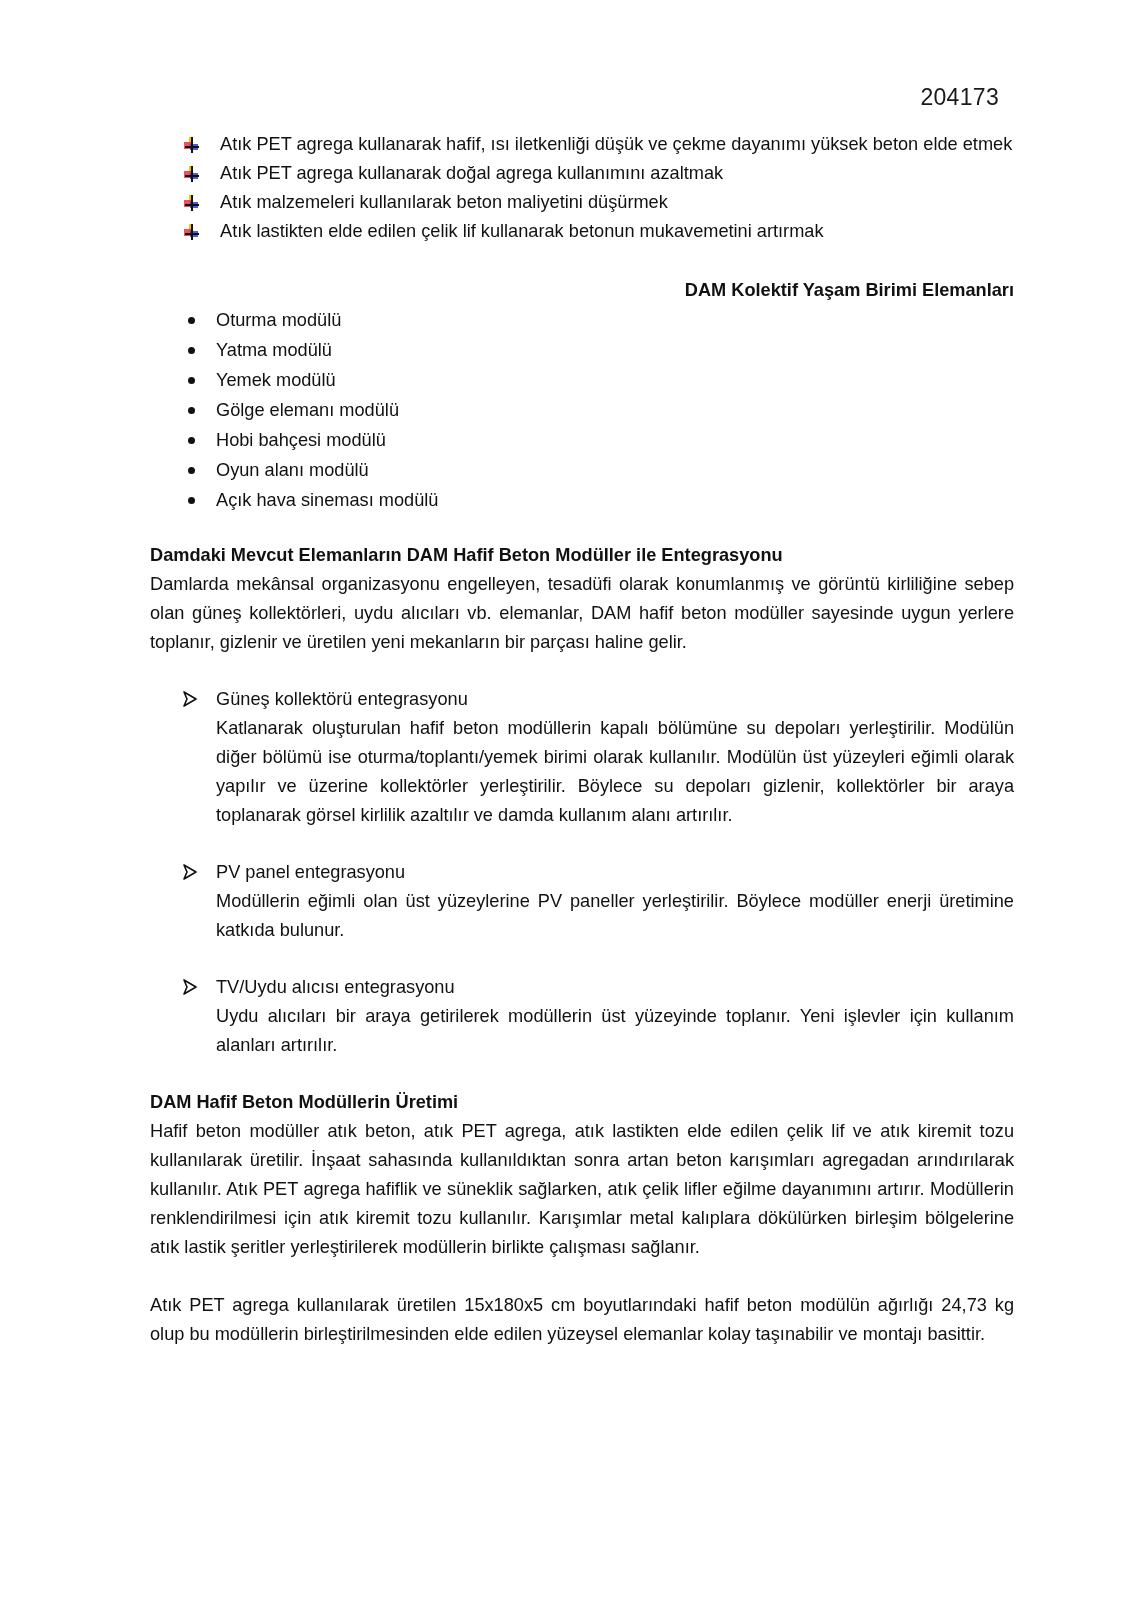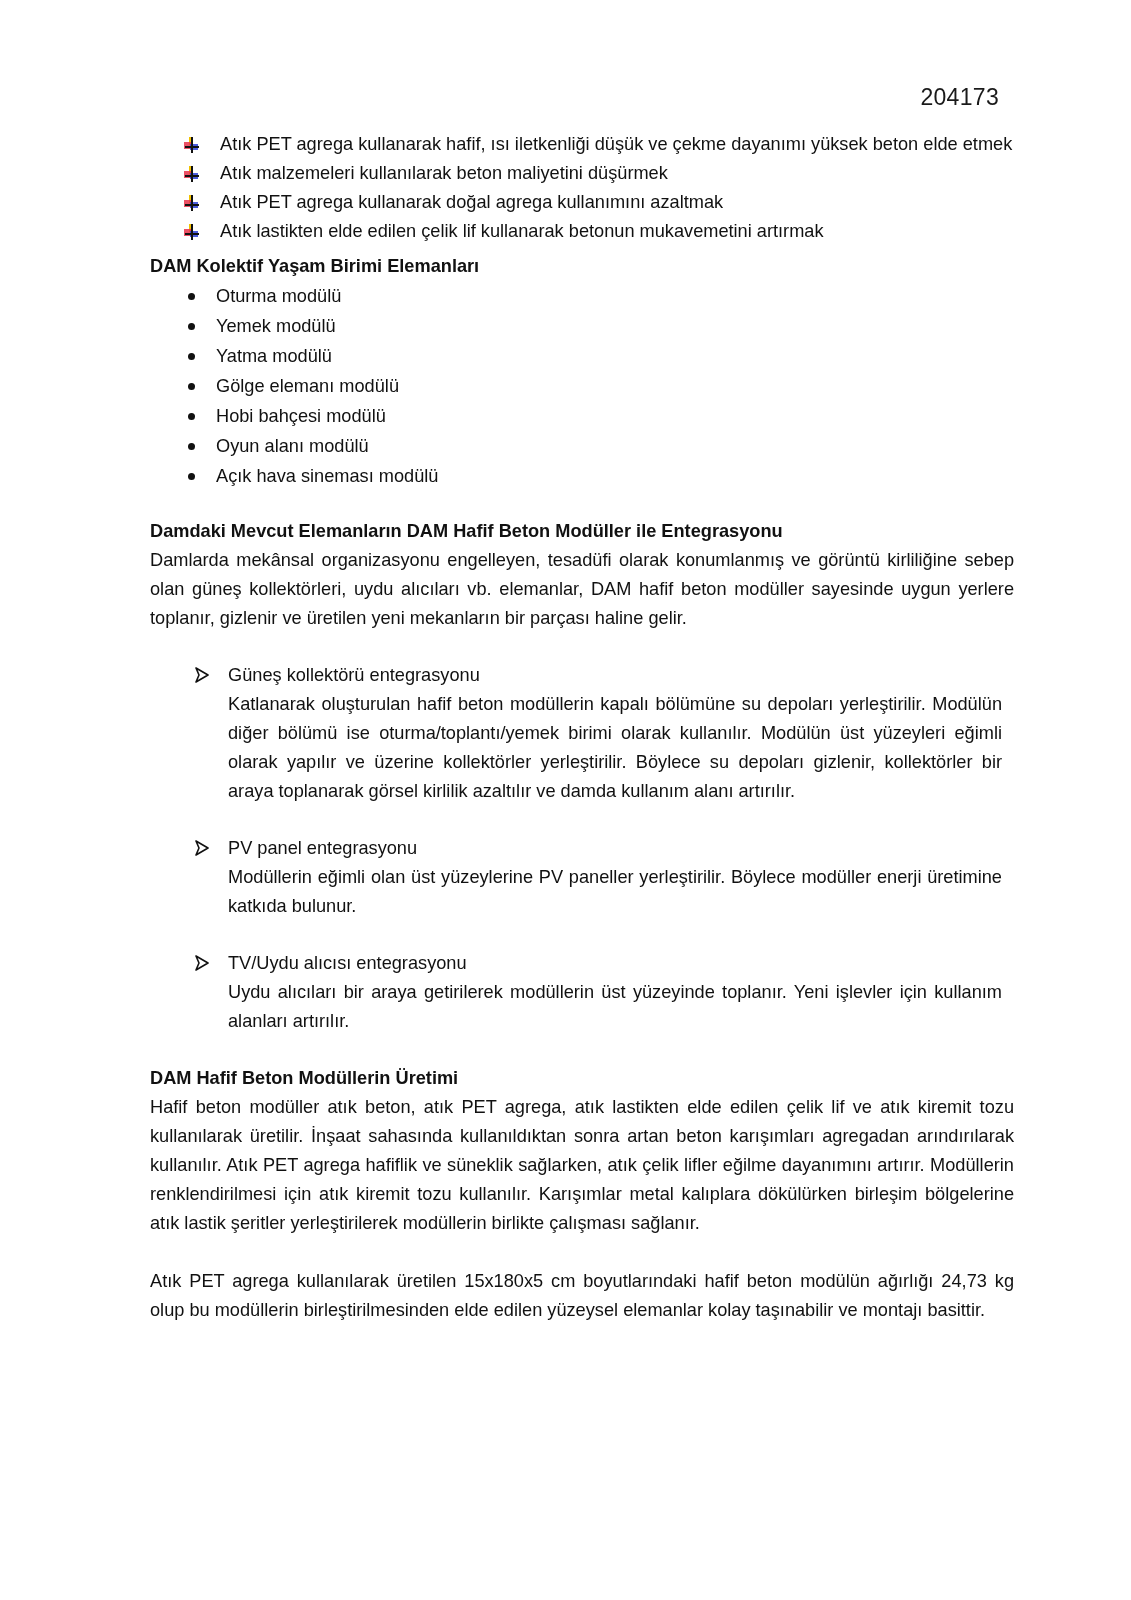--- a/index.html
+++ b/index.html
@@ -22,32 +22,32 @@
   }
   .goal-icon .y { position:absolute; left:5px; top:0; width:4px; height:8px; background:#f2c200; }
   .goal-icon .r { position:absolute; left:0; top:5px; width:7px; height:7px; background:#e8324a; opacity:.85; }
   .goal-icon .b { position:absolute; left:6px; top:7px; width:8px; height:6px; background:#2b3fd6; opacity:.85; }
   .goal-icon .v { position:absolute; left:7px; top:0; width:2px; height:16px; background:#111; }
   .goal-icon .h { position:absolute; left:1px; top:9px; width:14px; height:2px; background:#111; }
 
   h2 {
     font-size: 18.2px; font-weight: bold; margin: 0; line-height: 29px;
   }
-  .sec-kolektif { margin-top: 6px; }
+  .sec-kolektif { margin-top: 30px; text-align: right; }
   .module-list { list-style: none; margin: 0; padding: 0; }
   .module-item { position: relative; padding-left: 66px; line-height: 30px; }
   .module-item .dot {
     position: absolute; left: 38px; top: 12px; width: 7px; height: 7px;
     border-radius: 50%; background: #111;
   }
   .sec-damdaki { margin-top: 26px; }
   p.body {
     margin: 0; line-height: 29px; text-align: justify;
   }
-  .integ-list { list-style: none; margin: 12px; padding: 0; margin-top: 28px; }
+  .integ-list { list-style: none; margin: 0; padding: 0; margin-top: 28px; }
   .integ-item { position: relative; padding-left: 66px; margin-bottom: 28px; }
   .integ-item .arrow {
     position: absolute; left: 33px; top: 6px; width: 14px; height: 16px;
   }
   .integ-title { line-height: 29px; }
   .integ-desc { line-height: 29px; text-align: justify; }
   .sec-uretim { margin-top: 12px; }
   .para-gap { height: 29px; }
 </style>
 </head>
@@ -69,49 +69,49 @@
       <span>Atık PET agrega kullanarak hafif, ısı iletkenliği düşük ve çekme dayanımı yüksek beton elde etmek</span>
     </li>
     <li class="goal-item">
       <span class="goal-icon">
           <i class="y"></i>
           <i class="r"></i>
           <i class="b"></i>
           <i class="v"></i>
           <i class="h"></i>
         </span>
-      <span>Atık malzemeleri kullanılarak beton maliyetini düşürmek</span>
+      <span>Atık PET agrega kullanarak doğal agrega kullanımını azaltmak</span>
     </li>
     <li class="goal-item">
       <span class="goal-icon">
           <i class="y"></i>
           <i class="r"></i>
           <i class="b"></i>
           <i class="v"></i>
           <i class="h"></i>
         </span>
-      <span>Atık PET agrega kullanarak doğal agrega kullanımını azaltmak</span>
+      <span>Atık malzemeleri kullanılarak beton maliyetini düşürmek</span>
     </li>
     <li class="goal-item">
       <span class="goal-icon">
           <i class="y"></i>
           <i class="r"></i>
           <i class="b"></i>
           <i class="v"></i>
           <i class="h"></i>
         </span>
       <span>Atık lastikten elde edilen çelik lif kullanarak betonun mukavemetini artırmak</span>
     </li>
   </ul>
 
   <h2 class="sec-kolektif">DAM Kolektif Yaşam Birimi Elemanları</h2>
   <ul class="module-list">
     <li class="module-item"><span class="dot"></span><span>Oturma modülü</span></li>
+    <li class="module-item"><span class="dot"></span><span>Yatma modülü</span></li>
     <li class="module-item"><span class="dot"></span><span>Yemek modülü</span></li>
-    <li class="module-item"><span class="dot"></span><span>Yatma modülü</span></li>
     <li class="module-item"><span class="dot"></span><span>Gölge elemanı modülü</span></li>
     <li class="module-item"><span class="dot"></span><span>Hobi bahçesi modülü</span></li>
     <li class="module-item"><span class="dot"></span><span>Oyun alanı modülü</span></li>
     <li class="module-item"><span class="dot"></span><span>Açık hava sineması modülü</span></li>
   </ul>
 
   <h2 class="sec-damdaki">Damdaki Mevcut Elemanların DAM Hafif Beton Modüller ile Entegrasyonu</h2>
   <p class="body">Damlarda mekânsal organizasyonu engelleyen, tesadüfi olarak konumlanmış ve görüntü kirliliğine sebep olan güneş kollektörleri, uydu alıcıları vb. elemanlar, DAM hafif beton modüller sayesinde uygun yerlere toplanır, gizlenir ve üretilen yeni mekanların bir parçası haline gelir.</p>
 
   <ul class="integ-list">

